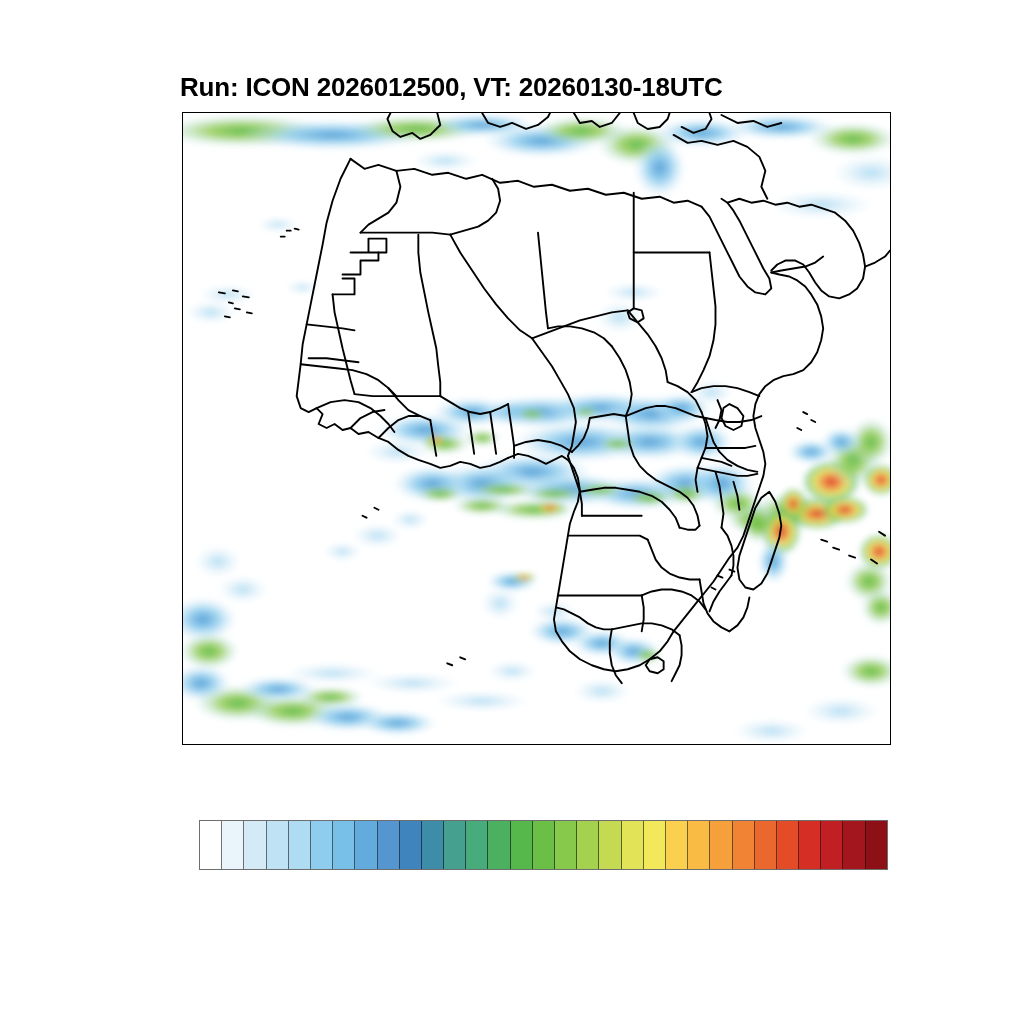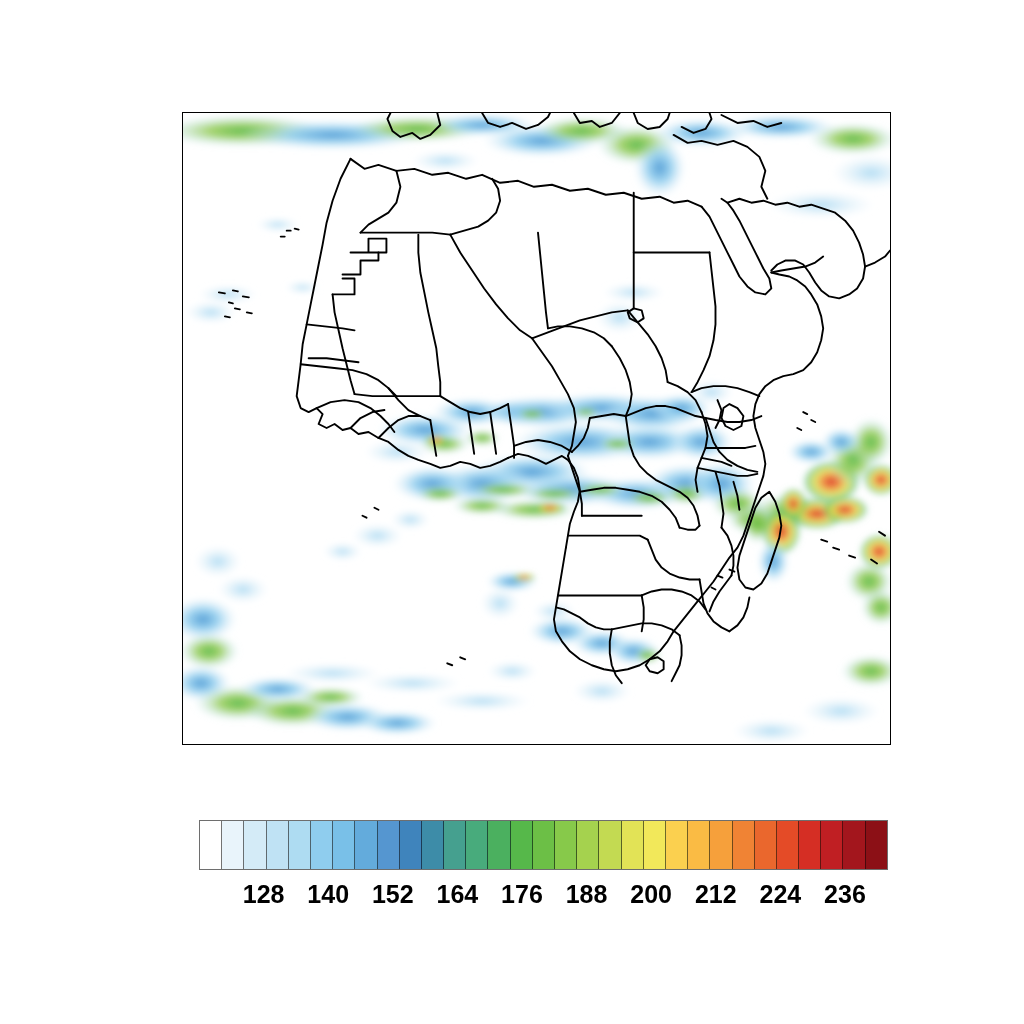--- a/index.html
+++ b/index.html
@@ -26,20 +26,21 @@
   #cbar .seg:last-child{border-right:none;}
   #cbarlabels{position:absolute;left:199px;top:880px;width:689px;height:34px;}
   .cblab{position:absolute;font-size:25px;font-weight:bold;text-align:center;
          width:80px;white-space:nowrap;}
 </style>
 </head>
 <body>
 
 <div id="figure">
 
+  <div id="subtitle">Run: ICON 2026012500,  VT: 20260130-18UTC</div>
 
   <div id="plot">
     <svg viewBox="0 0 709 633" preserveAspectRatio="none">
       <defs>
 
         <radialGradient id="gBlue" cx="50%" cy="50%" r="50%">
           <stop offset="0%" stop-color="#4e9ad4" stop-opacity="0.95"></stop>
           <stop offset="45%" stop-color="#8fcdee" stop-opacity="0.85"></stop>
           <stop offset="100%" stop-color="#d4ebf7" stop-opacity="0"></stop>
         </radialGradient>
@@ -368,26 +369,14 @@
       <div class="seg" style="background: rgb(250, 187, 68);"></div>
       <div class="seg" style="background: rgb(246, 160, 59);"></div>
       <div class="seg" style="background: rgb(240, 131, 52);"></div>
       <div class="seg" style="background: rgb(234, 103, 45);"></div>
       <div class="seg" style="background: rgb(228, 75, 39);"></div>
       <div class="seg" style="background: rgb(213, 46, 36);"></div>
       <div class="seg" style="background: rgb(192, 31, 35);"></div>
       <div class="seg" style="background: rgb(163, 22, 29);"></div>
       <div class="seg" style="background: rgb(140, 16, 22);"></div>
     </div>
-  <div id="cbarlabels">
-      <div class="cblab" style="left: 24.5938px;">128</div>
-      <div class="cblab" style="left: 89.1875px;">140</div>
-      <div class="cblab" style="left: 153.781px;">152</div>
-      <div class="cblab" style="left: 218.375px;">164</div>
-      <div class="cblab" style="left: 282.969px;">176</div>
-      <div class="cblab" style="left: 347.562px;">188</div>
-      <div class="cblab" style="left: 412.156px;">200</div>
-      <div class="cblab" style="left: 476.75px;">212</div>
-      <div class="cblab" style="left: 541.344px;">224</div>
-      <div class="cblab" style="left: 605.938px;">236</div>
-    </div>
 
 </div>
 
 </body></html>

